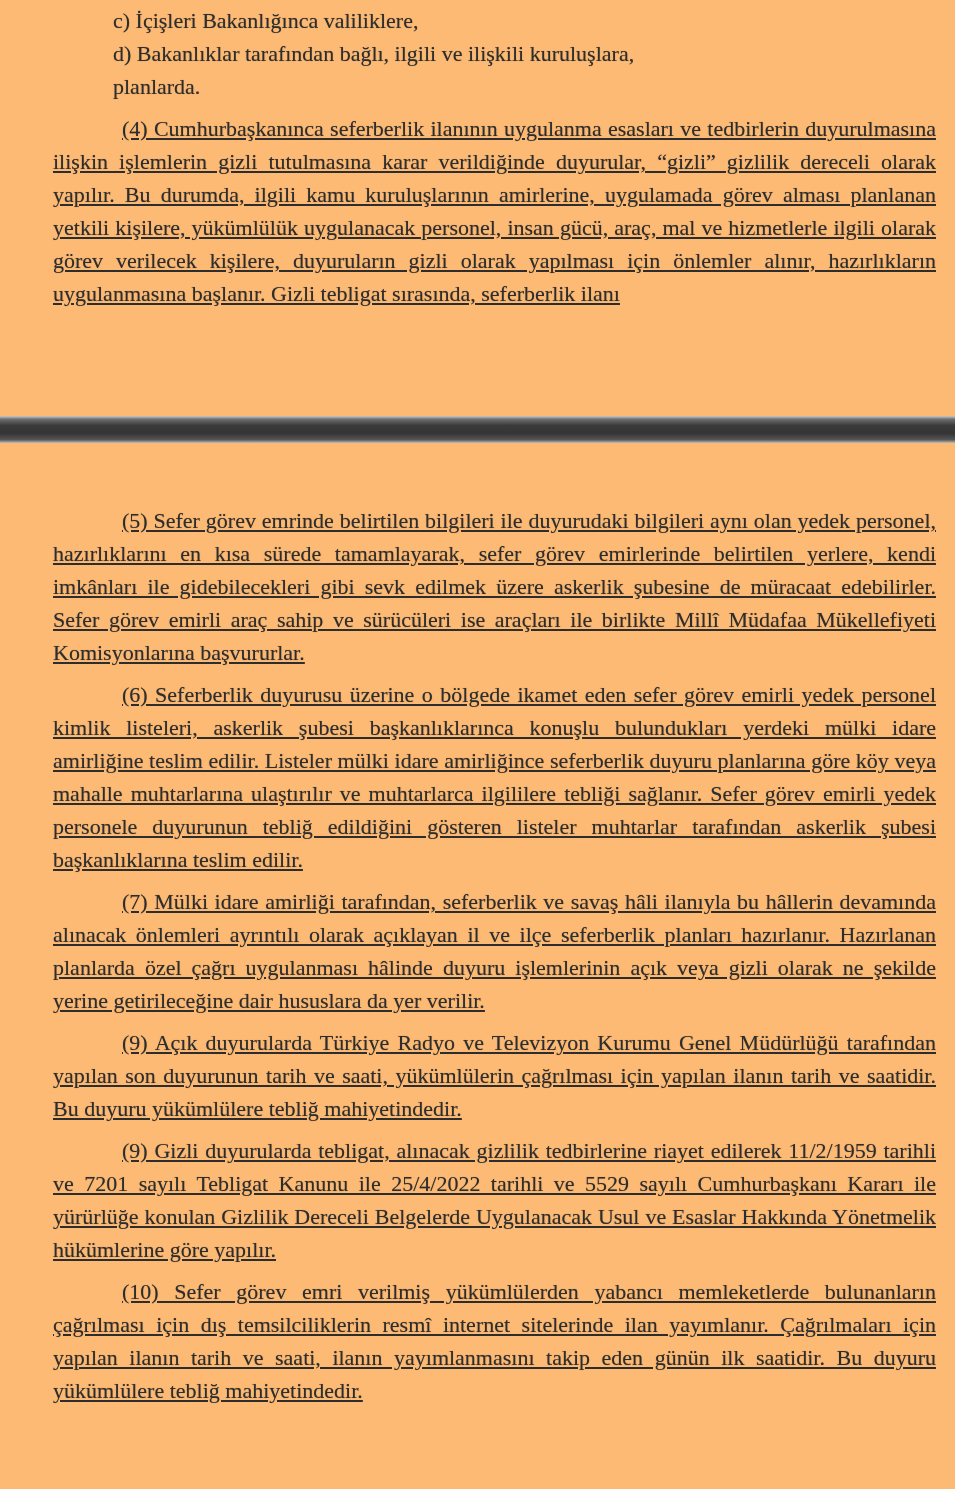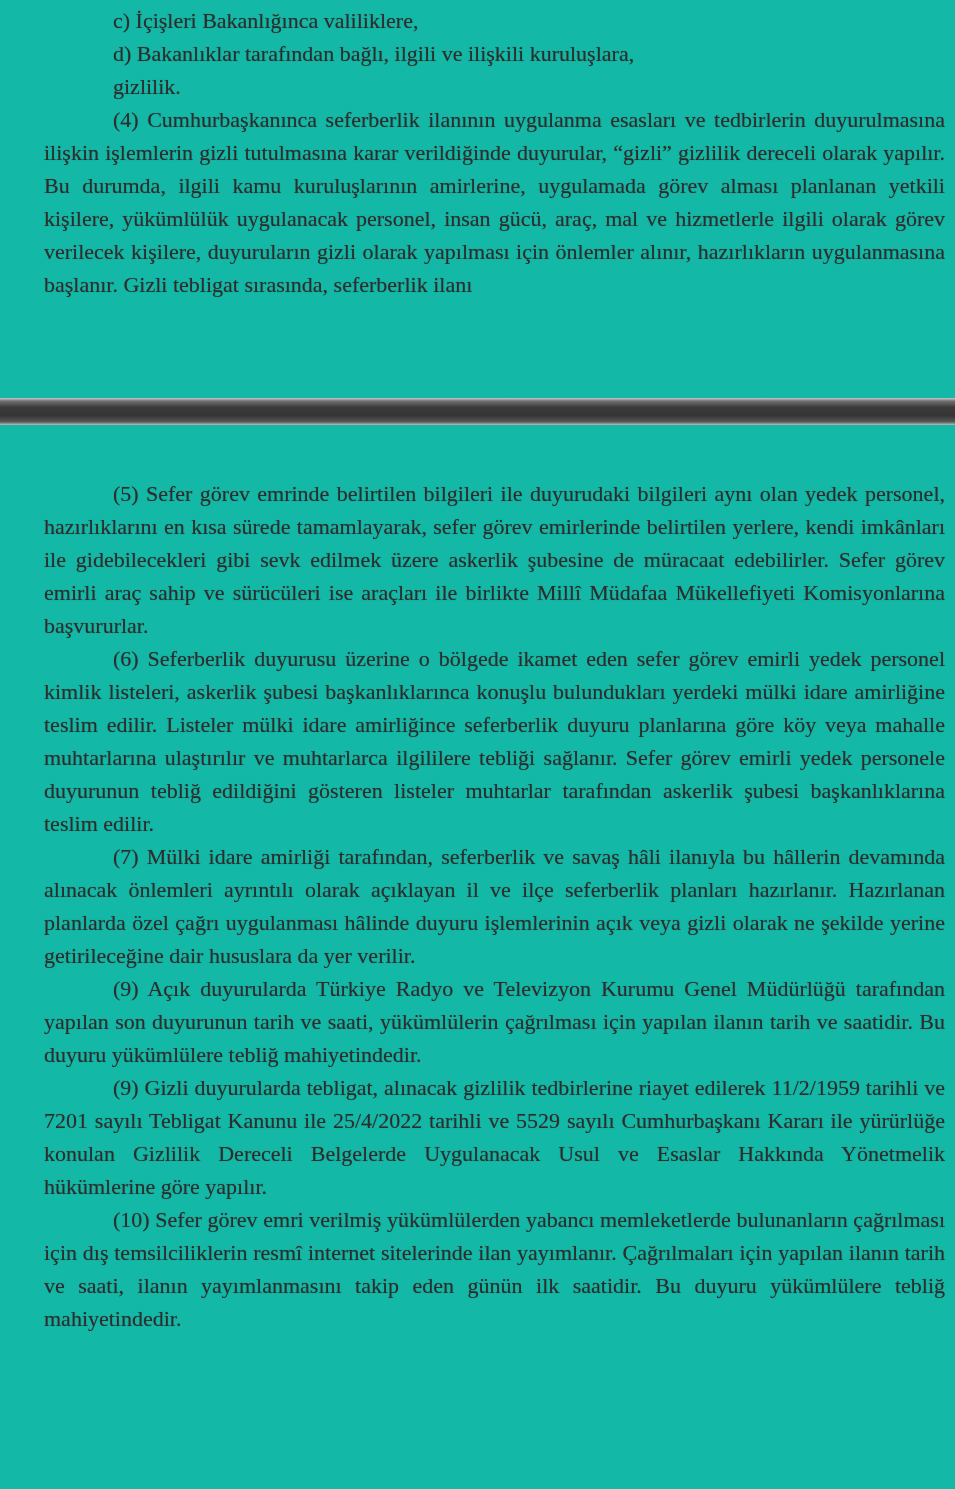--- a/index.html
+++ b/index.html
@@ -4,42 +4,43 @@
 <style>
   html, body {
     margin: 0;
     padding: 0;
     background: #ffffff;
   }
   .page {
     position: relative;
     width: 955px;
     height: 1489px;
-    background: #14b8a6;
+    background: #fdba74;
     overflow: hidden;
     font-family: "Liberation Serif", "DejaVu Serif", serif;
     font-size: 22px;
     line-height: 33px;
     color: #2d2d2d;
     text-shadow: 0 0 1px rgba(45,45,45,0.45);
   }
   .content {
     margin-left: 44px;
     margin-right: 10px;
     padding-top: 4px;
   }
   .list-line {
     padding-left: 69px;
     text-align: left;
     white-space: nowrap;
   }
   p.para {
-    margin: 0;
+    margin: 9px;
     text-align: justify;
     text-justify: inter-word;
+    text-decoration: underline;
   }
   p.indented {
     text-indent: 69px;
   }
   .gap-above-bar { height: 97px; }
   .gap-below-bar { height: 52px; }
   .redaction-bar {
     height: 27px;
     margin-left: -44px;
     margin-right: -10px;
@@ -53,21 +54,21 @@
   }
 </style>
 </head>
 <body>
 
 <div class="page">
   <div class="content">
 
     <div class="list-line">c) İçişleri Bakanlığınca valiliklere,</div>
     <div class="list-line">d) Bakanlıklar tarafından bağlı, ilgili ve ilişkili kuruluşlara,</div>
-    <div class="list-line">gizlilik.</div>
+    <div class="list-line">planlarda.</div>
 
     <p class="para indented">(4) Cumhurbaşkanınca seferberlik ilanının uygulanma esasları ve tedbirlerin duyurulmasına ilişkin işlemlerin gizli tutulmasına karar verildiğinde duyurular, “gizli” gizlilik dereceli olarak yapılır. Bu durumda, ilgili kamu kuruluşlarının amirlerine, uygulamada görev alması planlanan yetkili kişilere, yükümlülük uygulanacak personel, insan gücü, araç, mal ve hizmetlerle ilgili olarak görev verilecek kişilere, duyuruların gizli olarak yapılması için önlemler alınır, hazırlıkların uygulanmasına başlanır. Gizli tebligat sırasında, seferberlik ilanı</p>
 
     <div class="gap-above-bar"></div>
 
     <div class="redaction-bar"></div>
 
     <div class="gap-below-bar"></div>
 
 

